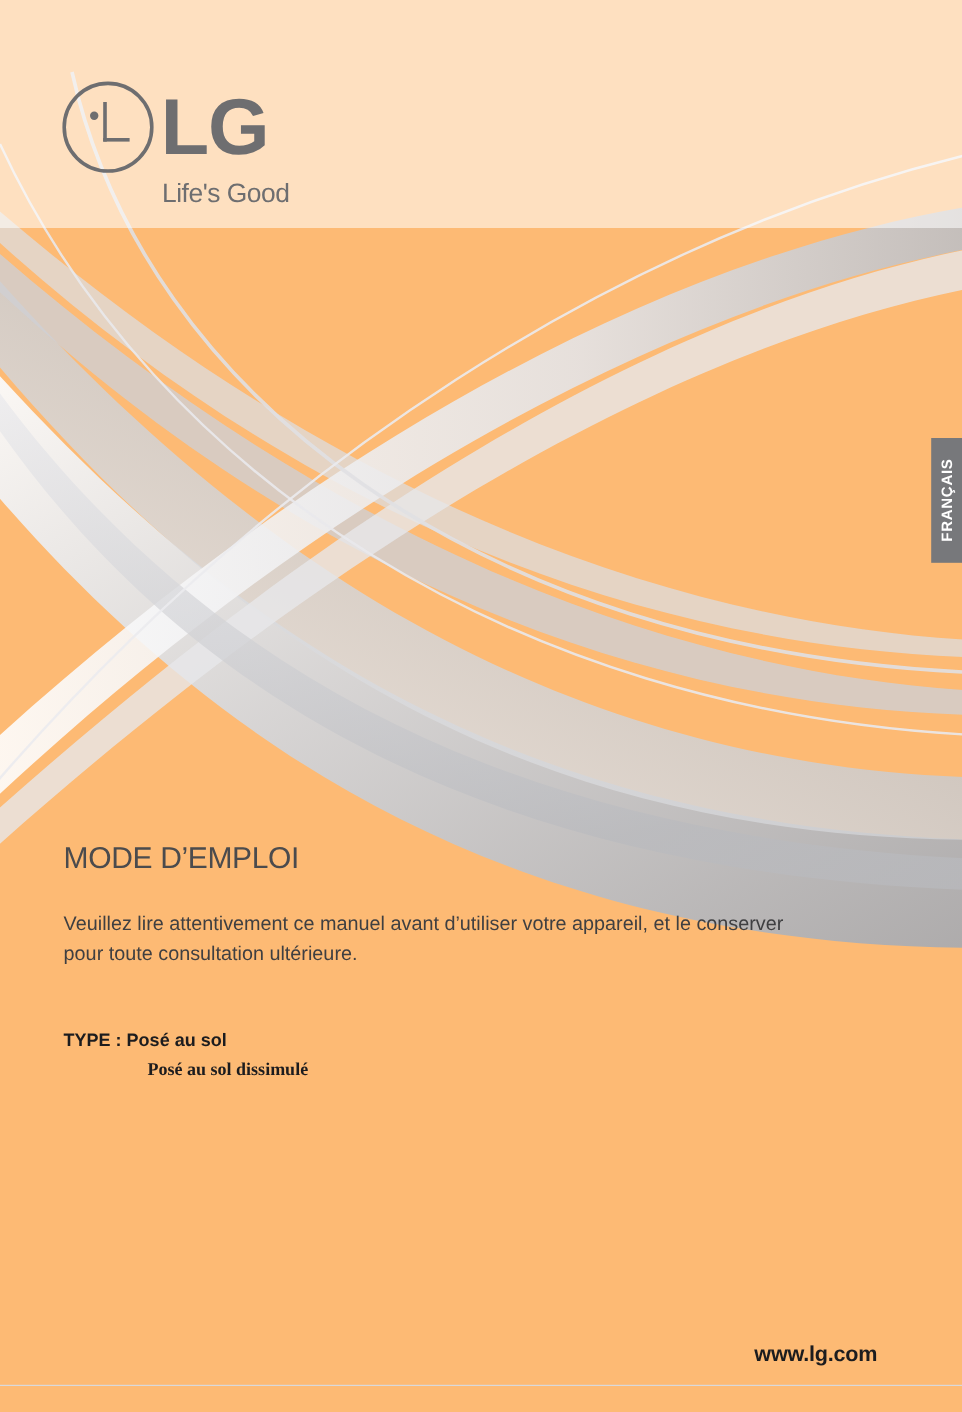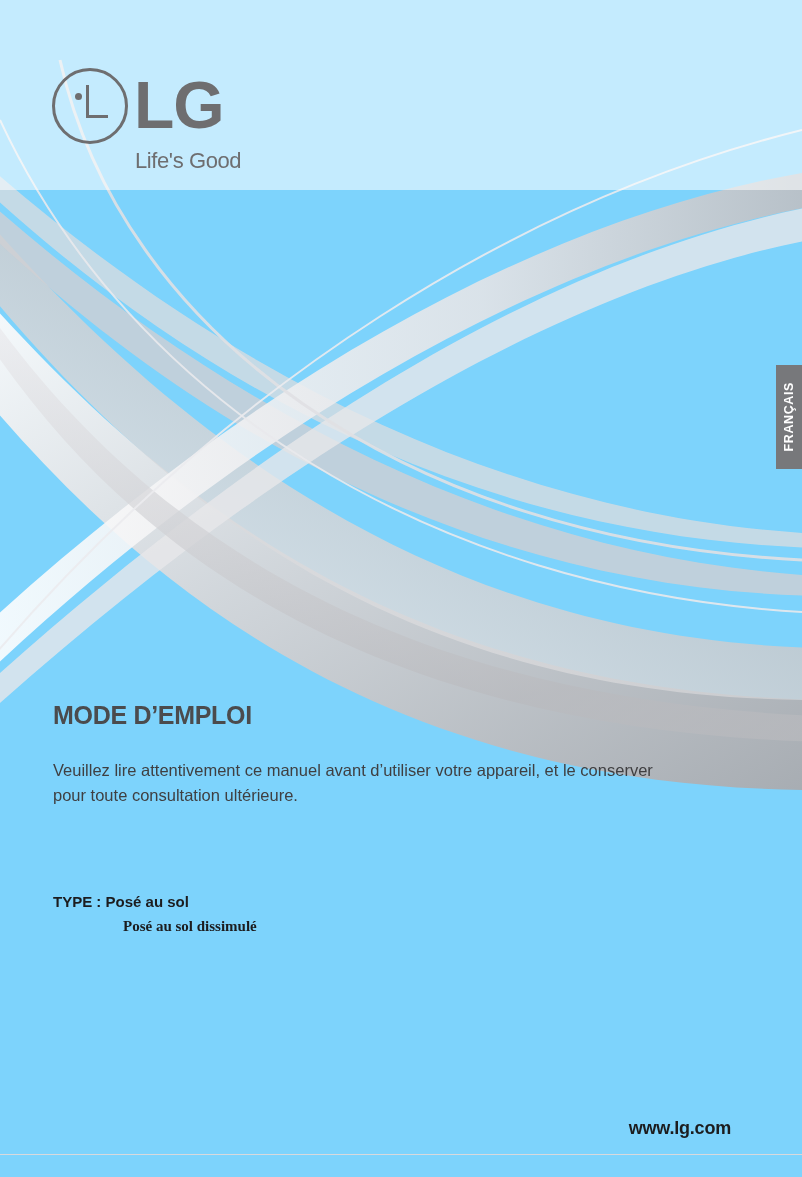--- a/index.html
+++ b/index.html
@@ -9,21 +9,21 @@
   }
   body {
     font-family: "Liberation Sans", sans-serif;
     -webkit-font-smoothing: antialiased;
   }
 
   .page {
     position: relative;
     width: 802px;
     height: 1177px;
-    background: #7dd3fc;
+    background: #fdba74;
     overflow: hidden;
   }
 
   
   .artwork {
     position: absolute;
     left: 0;
     top: 0;
     width: 802px;
     height: 900px;
@@ -122,21 +122,21 @@
 
   
   .title-block {
     position: absolute;
     left: 53px;
     top: 700px;
     width: 700px;
   }
   .kicker {
     font-size: 25px;
-    font-weight: bold;
+    font-weight: normal;
     color: #4b4b4d;
     letter-spacing: -0.3px;
     line-height: 30px;
     margin: 0;
   }
   .maintitle {
     font-size: 52px;
     font-weight: normal;
     color: #3a3a3c;
     letter-spacing: -1.2px;
@@ -148,21 +148,21 @@
     font-size: 16.5px;
     color: #3f3f41;
     line-height: 25px;
     max-width: 600px;
   }
 
   
   .type-block {
     position: absolute;
     left: 53px;
-    top: 889px;
+    top: 855px;
     font-size: 15px;
     color: #1c1c1e;
     line-height: 25px;
   }
   .type-row {
     font-weight: bold;
     white-space: nowrap;
   }
   .type-row .type-label {
     font-weight: bold;

